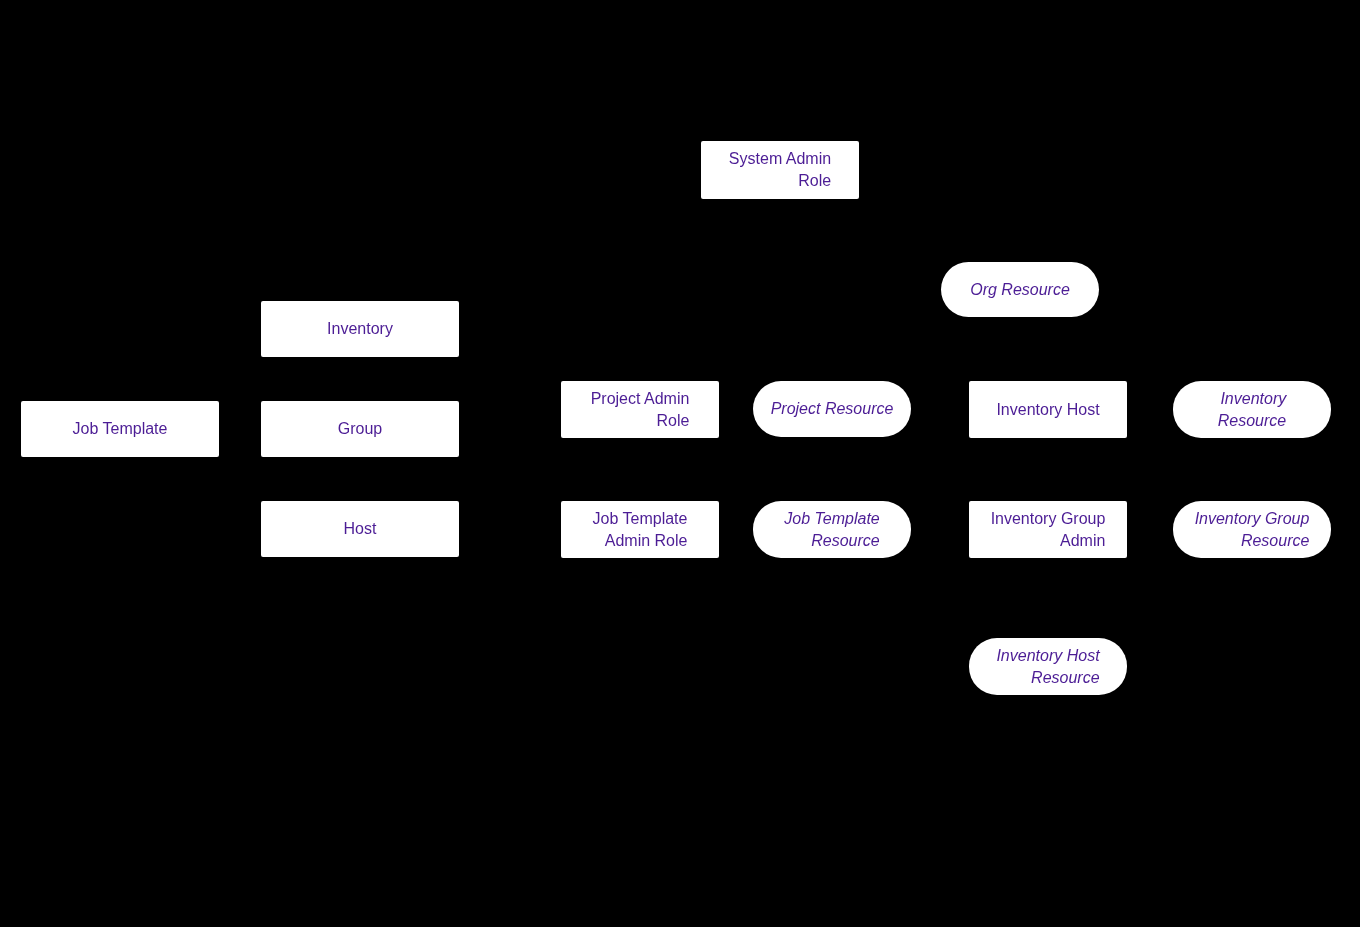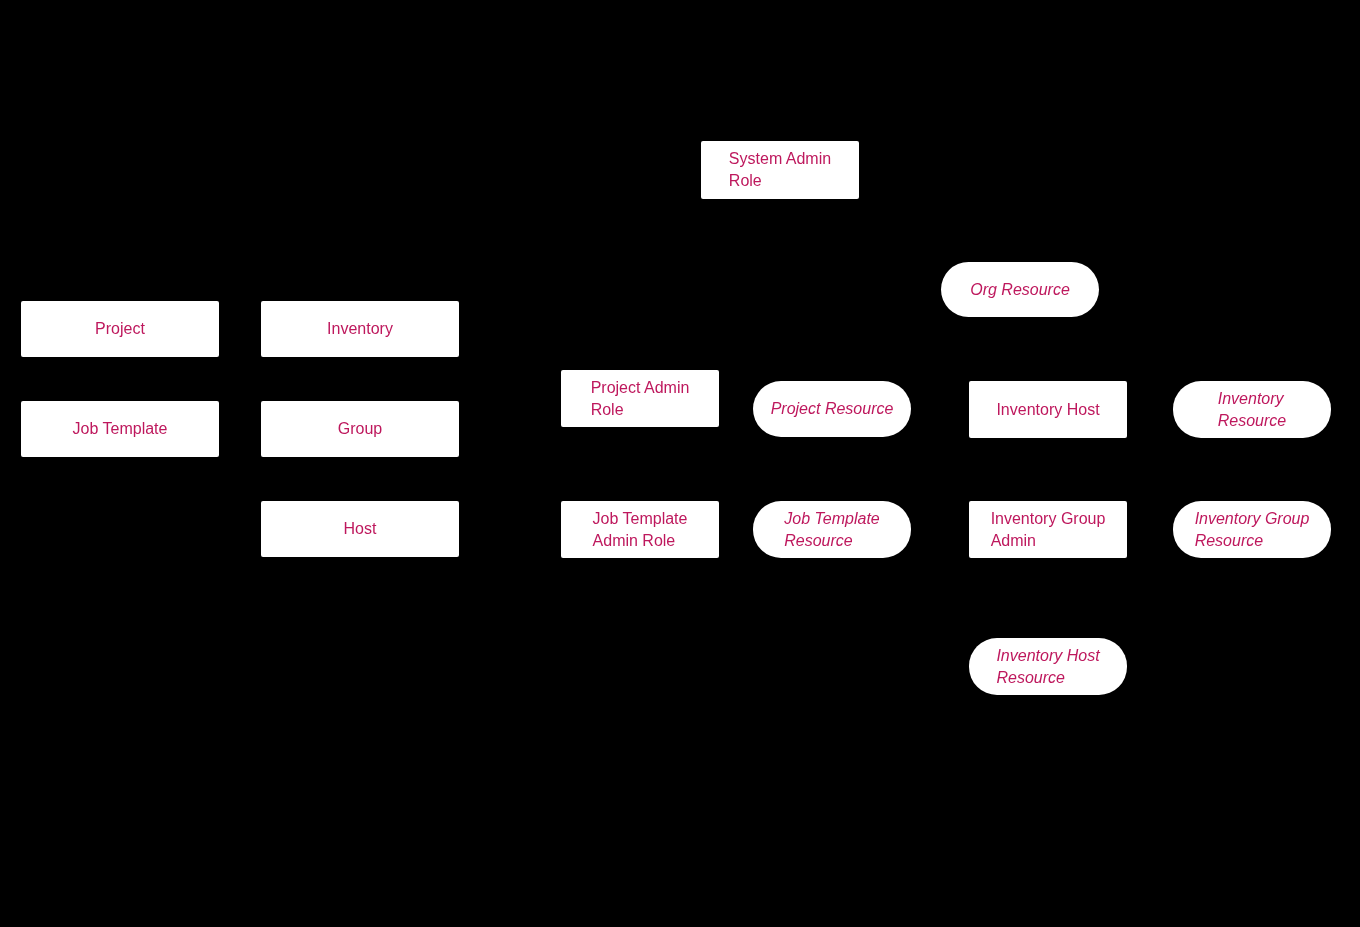--- a/index.html
+++ b/index.html
@@ -12,61 +12,60 @@
     width: 1360px;
     height: 927px;
     background: #000000;
     overflow: hidden;
     font-family: "Liberation Sans", sans-serif;
   }
   .node {
     position: absolute;
     box-sizing: border-box;
     background: #ffffff;
-    color: #be185d;
+    color: #4c1d95;
     display: flex;
     align-items: center;
     justify-content: center;
-    text-align: left;
+    text-align: right;
     font-size: 16px;
     line-height: 22px;
     white-space: pre-line;
     padding: 12px 6px;
   }
   .rect {
     border-radius: 2px;
   }
   .pill {
     border-radius: 28px;
     font-style: italic;
   }
 </style>
 </head>
 <body>
 
 <div class="canvas">
 
 
-  <div class="node rect" style="left:21px; top:301px; width:198px; height:56px;">Project</div>
 
   <div class="node rect" style="left:261px; top:301px; width:198px; height:56px;">Inventory</div>
 
   <div class="node rect" style="left:21px; top:401px; width:198px; height:56px;">Job Template</div>
 
   <div class="node rect" style="left:261px; top:401px; width:198px; height:56px;">Group</div>
 
   <div class="node rect" style="left:261px; top:501px; width:198px; height:56px;">Host</div>
 
   <div class="node rect" style="left:701px; top:141px; width:158px; height:58px;">System Admin
 Role</div>
 
 
   <div class="node pill" style="left:941px; top:262px; width:158px; height:55px;">Org Resource</div>
 
-  <div class="node rect" style="left:561px; top:370px; width:158px; height:57px;">Project Admin
+  <div class="node rect" style="left:561px; top:381px; width:158px; height:57px;">Project Admin
 Role</div>
 
   <div class="node pill" style="left:753px; top:381px; width:158px; height:56px;">Project Resource</div>
 
   <div class="node rect" style="left:969px; top:381px; width:158px; height:57px;">Inventory Host</div>
 
   <div class="node pill" style="left:1173px; top:381px; width:158px; height:57px;">Inventory
 Resource</div>
 
   <div class="node rect" style="left:561px; top:501px; width:158px; height:57px;">Job Template

